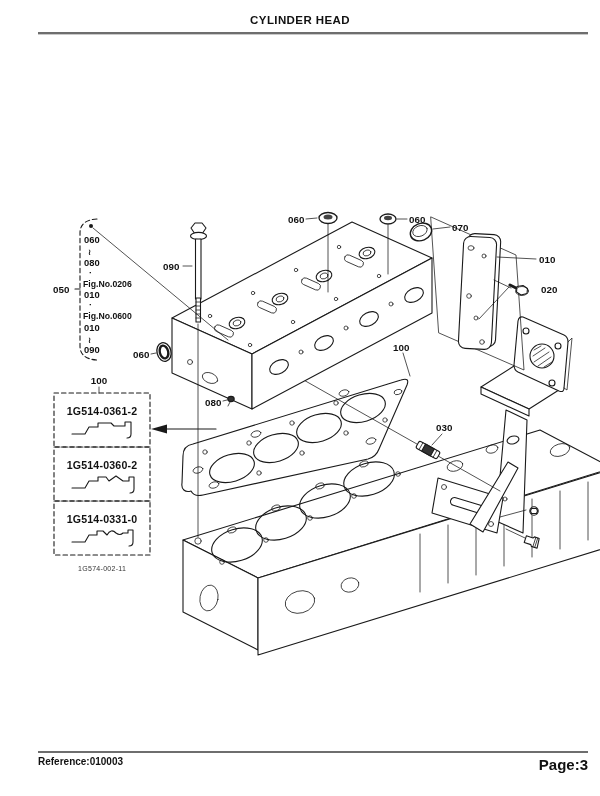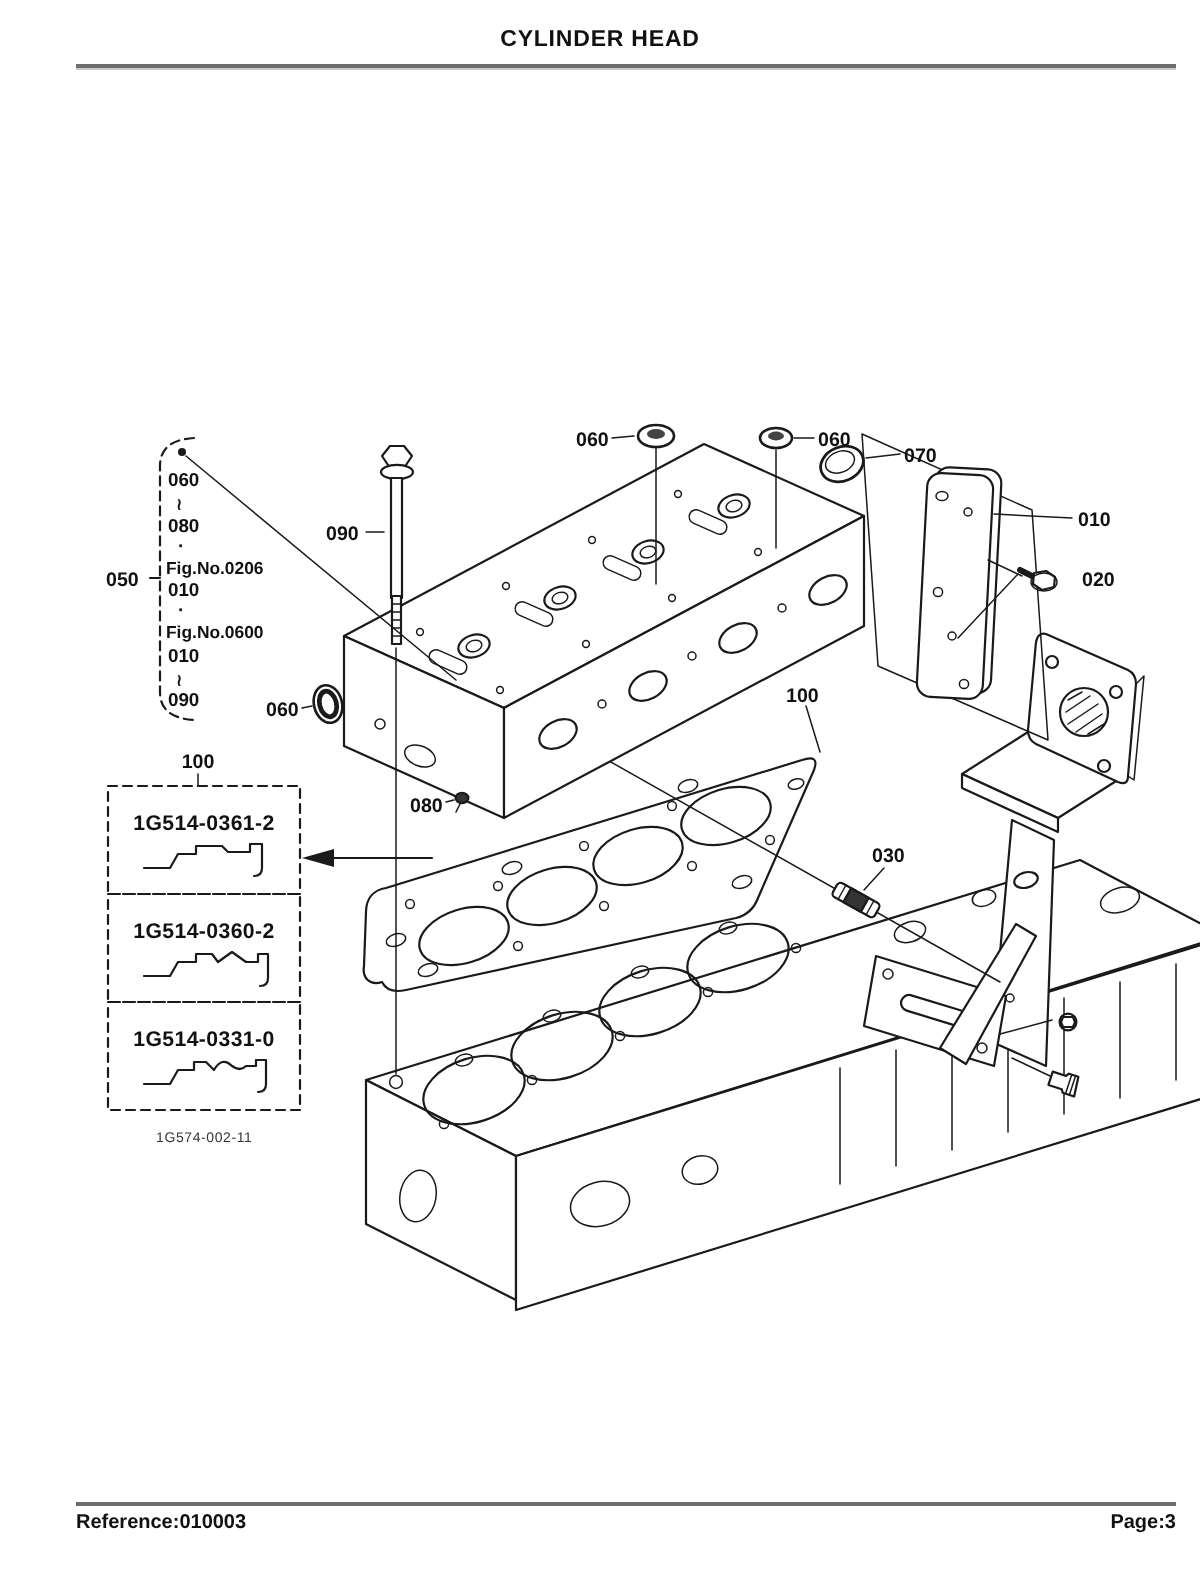--- a/index.html
+++ b/index.html
@@ -8,21 +8,21 @@
   
   #hdr{position:absolute;top:0;left:0;width:600px;height:34px;}
   #hdr .title{position:absolute;top:14px;left:0;width:600px;text-align:center;
               font-size:11.5px;font-weight:bold;letter-spacing:.4px;}
   #hdr .rule{position:absolute;top:32px;left:38px;width:550px;height:0;
              border-top:2px solid #6e6e6e;border-bottom:1px solid #c9c9c9;}
   #ftr{position:absolute;top:751px;left:38px;width:550px;}
   #ftr .rule{position:absolute;top:0;left:0;width:550px;height:0;
              border-top:2px solid #6e6e6e;}
   #ftr .ref{position:absolute;top:5px;left:0;font-size:10px;font-weight:bold;}
-  #ftr .pg{position:absolute;top:5px;right:0;font-size:10px;font-weight:bold;padding-left:16px;}
+  #ftr .pg{position:absolute;top:5px;right:0;font-size:15px;font-weight:bold;padding-left:16px;}
   
   svg{position:absolute;top:0;left:0;}
   svg text{fill:#111;stroke:none;font-family:"Liberation Sans","DejaVu Sans",sans-serif;}
   .co{font-size:9.8px;font-weight:bold;}
   .grp{font-size:9.4px;font-weight:bold;}
   .sq{font-size:8.5px;font-weight:bold;}
   .fig{font-size:8.7px;font-weight:bold;}
   .pn{font-size:10.6px;font-weight:600;letter-spacing:.2px;}
   .dwg{font-size:7px;fill:#333;letter-spacing:.3px;}
   .ink{stroke:#1a1a1a;fill:none;stroke-width:1.1;stroke-linejoin:round;stroke-linecap:round;}

